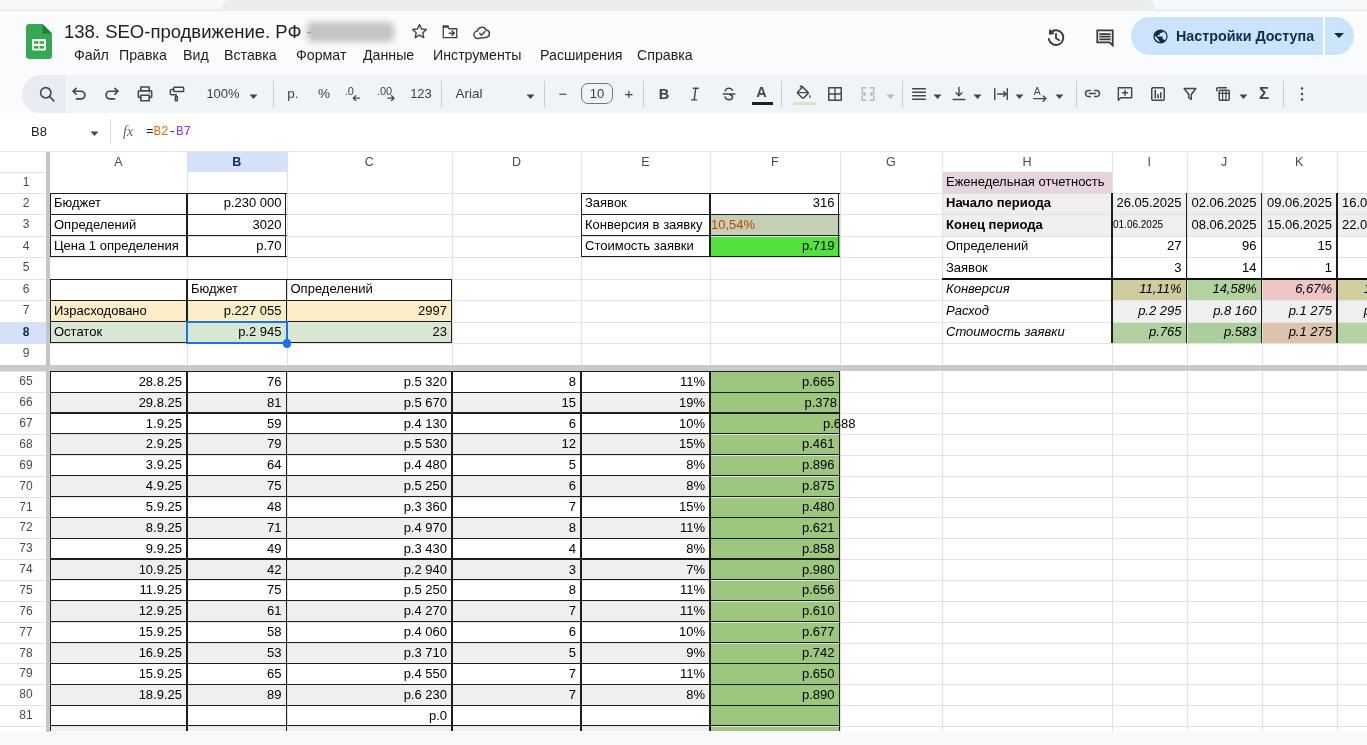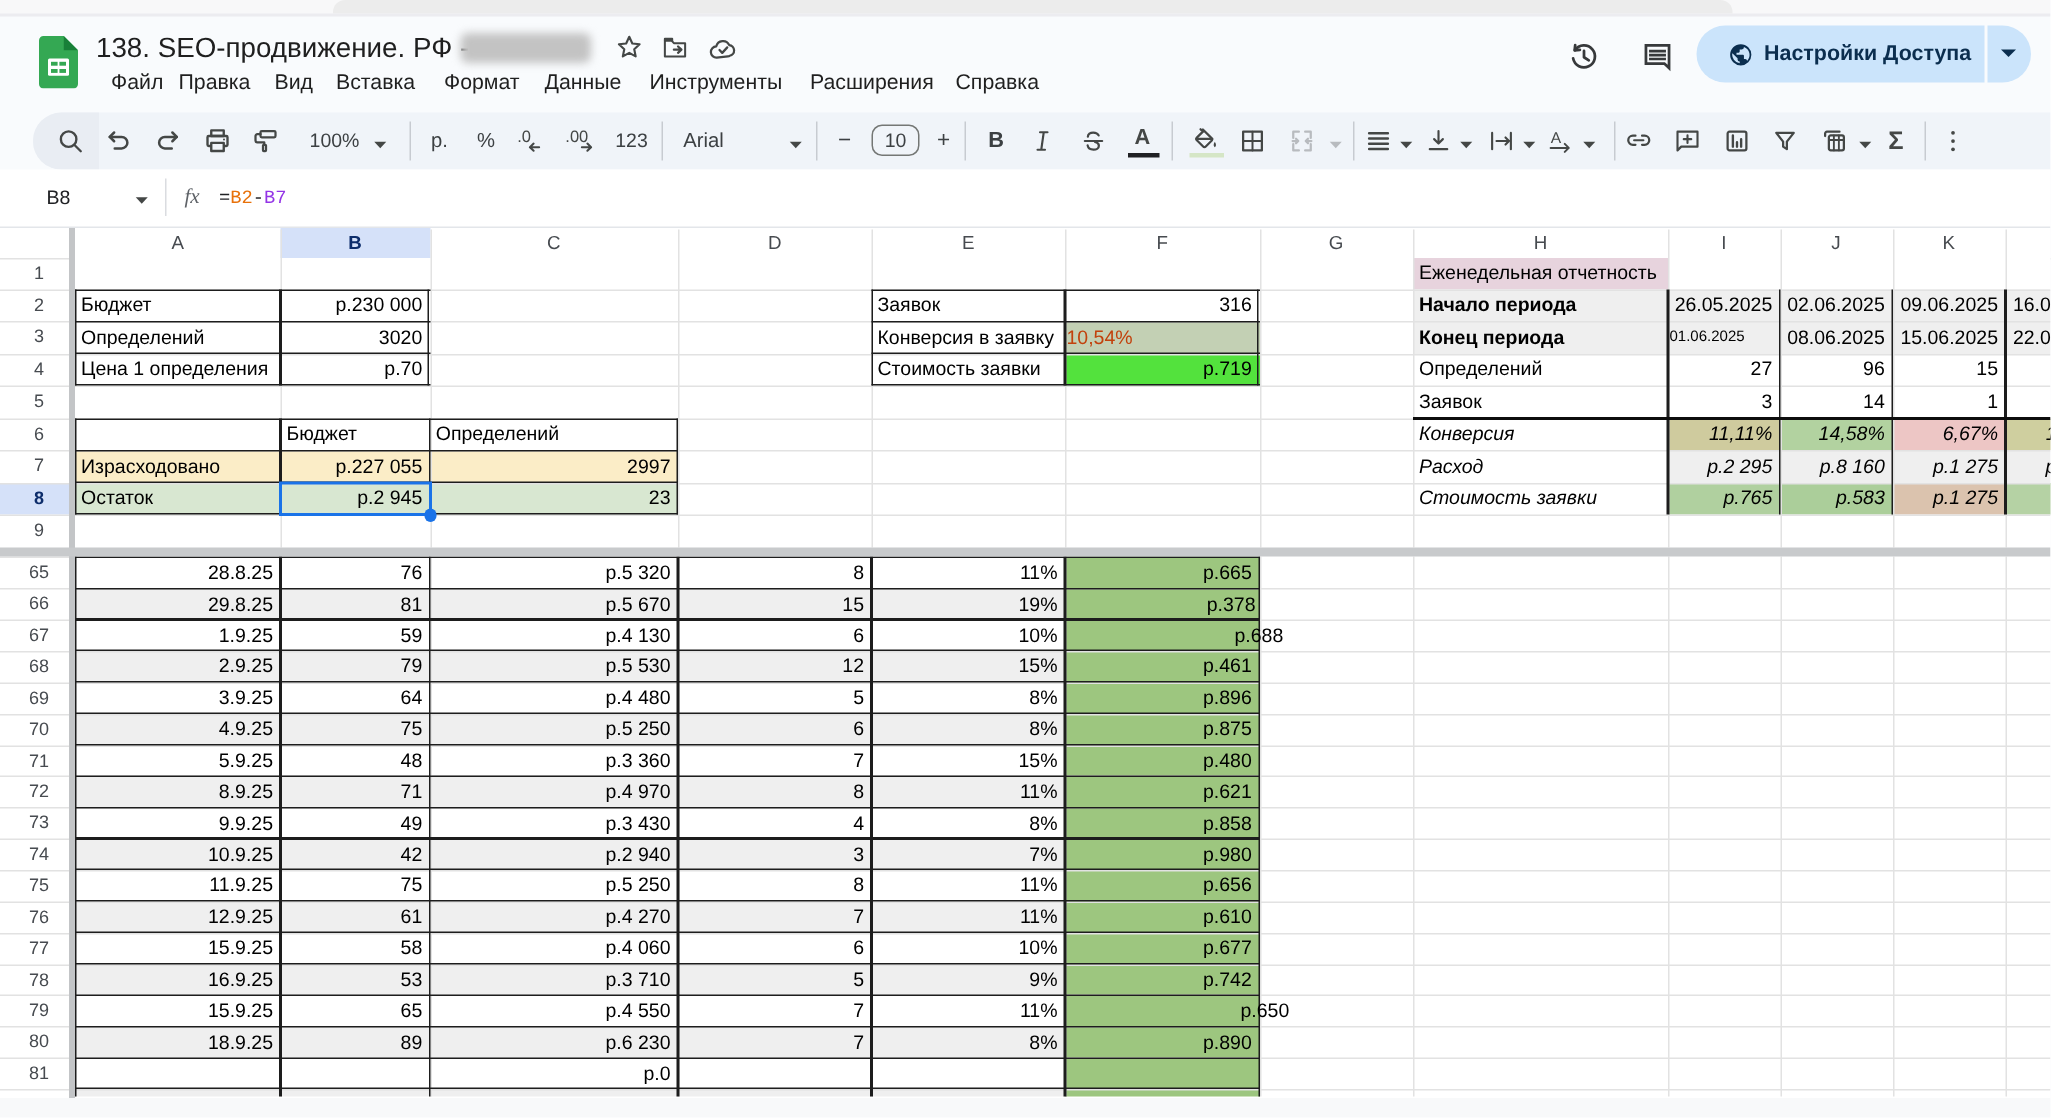--- a/index.html
+++ b/index.html
@@ -606,21 +606,21 @@
 <div style="position:absolute;left:188px;top:643.0px;width:97.5px;height:19.9px;font-size:13px;line-height:19.9px;text-align:right;padding-right:4px;box-sizing:border-box;white-space:nowrap;overflow:hidden;color:#000;">53</div>
 <div style="position:absolute;left:287.5px;top:643.0px;width:163.5px;height:19.9px;font-size:13px;line-height:19.9px;text-align:right;padding-right:4px;box-sizing:border-box;white-space:nowrap;overflow:hidden;color:#000;">р.3 710</div>
 <div style="position:absolute;left:453px;top:643.0px;width:127px;height:19.9px;font-size:13px;line-height:19.9px;text-align:right;padding-right:4px;box-sizing:border-box;white-space:nowrap;overflow:hidden;color:#000;">5</div>
 <div style="position:absolute;left:582px;top:643.0px;width:127px;height:19.9px;font-size:13px;line-height:19.9px;text-align:right;padding-right:4px;box-sizing:border-box;white-space:nowrap;overflow:hidden;color:#000;">9%</div>
 <div style="position:absolute;left:711px;top:643.0px;width:127.5px;height:19.9px;font-size:13px;line-height:19.9px;text-align:right;padding-right:4px;box-sizing:border-box;white-space:nowrap;overflow:hidden;color:#000;">р.742</div>
 <div style="position:absolute;left:51px;top:663.8px;width:135px;height:19.9px;font-size:13px;line-height:19.9px;text-align:right;padding-right:4px;box-sizing:border-box;white-space:nowrap;overflow:hidden;color:#000;">15.9.25</div>
 <div style="position:absolute;left:188px;top:663.8px;width:97.5px;height:19.9px;font-size:13px;line-height:19.9px;text-align:right;padding-right:4px;box-sizing:border-box;white-space:nowrap;overflow:hidden;color:#000;">65</div>
 <div style="position:absolute;left:287.5px;top:663.8px;width:163.5px;height:19.9px;font-size:13px;line-height:19.9px;text-align:right;padding-right:4px;box-sizing:border-box;white-space:nowrap;overflow:hidden;color:#000;">р.4 550</div>
 <div style="position:absolute;left:453px;top:663.8px;width:127px;height:19.9px;font-size:13px;line-height:19.9px;text-align:right;padding-right:4px;box-sizing:border-box;white-space:nowrap;overflow:hidden;color:#000;">7</div>
 <div style="position:absolute;left:582px;top:663.8px;width:127px;height:19.9px;font-size:13px;line-height:19.9px;text-align:right;padding-right:4px;box-sizing:border-box;white-space:nowrap;overflow:hidden;color:#000;">11%</div>
-<div style="position:absolute;left:711px;top:663.8px;width:127.5px;height:19.9px;font-size:13px;line-height:19.9px;text-align:right;padding-right:4px;box-sizing:border-box;white-space:nowrap;overflow:hidden;color:#000;margin-left:25px;">р.650</div>
+<div style="position:absolute;left:711px;top:663.8px;width:127.5px;height:19.9px;font-size:13px;line-height:19.9px;text-align:right;padding-right:4px;box-sizing:border-box;white-space:nowrap;overflow:hidden;color:#000;">р.650</div>
 <div style="position:absolute;left:51px;top:684.7px;width:135px;height:19.9px;font-size:13px;line-height:19.9px;text-align:right;padding-right:4px;box-sizing:border-box;white-space:nowrap;overflow:hidden;color:#000;">18.9.25</div>
 <div style="position:absolute;left:188px;top:684.7px;width:97.5px;height:19.9px;font-size:13px;line-height:19.9px;text-align:right;padding-right:4px;box-sizing:border-box;white-space:nowrap;overflow:hidden;color:#000;">89</div>
 <div style="position:absolute;left:287.5px;top:684.7px;width:163.5px;height:19.9px;font-size:13px;line-height:19.9px;text-align:right;padding-right:4px;box-sizing:border-box;white-space:nowrap;overflow:hidden;color:#000;">р.6 230</div>
 <div style="position:absolute;left:453px;top:684.7px;width:127px;height:19.9px;font-size:13px;line-height:19.9px;text-align:right;padding-right:4px;box-sizing:border-box;white-space:nowrap;overflow:hidden;color:#000;">7</div>
 <div style="position:absolute;left:582px;top:684.7px;width:127px;height:19.9px;font-size:13px;line-height:19.9px;text-align:right;padding-right:4px;box-sizing:border-box;white-space:nowrap;overflow:hidden;color:#000;">8%</div>
 <div style="position:absolute;left:711px;top:684.7px;width:127.5px;height:19.9px;font-size:13px;line-height:19.9px;text-align:right;padding-right:4px;box-sizing:border-box;white-space:nowrap;overflow:hidden;color:#000;">р.890</div>
 <div style="position:absolute;left:287.5px;top:705.6px;width:163.5px;height:19.9px;font-size:13px;line-height:19.9px;text-align:right;padding-right:4px;box-sizing:border-box;white-space:nowrap;overflow:hidden;color:#000;">р.0</div>
 <div style="position:absolute;left:186px;top:320.6px;width:101.5px;height:23.5px;border:2px solid #1a73e8;box-sizing:border-box;"></div>
 <div style="position:absolute;left:282.5px;top:339.1px;width:8.5px;height:8.5px;background:#1a73e8;border-radius:50%;"></div>
 <div style="position:absolute;left:46px;top:152px;width:4px;height:579.5px;background:#c3c5c7;"></div>

